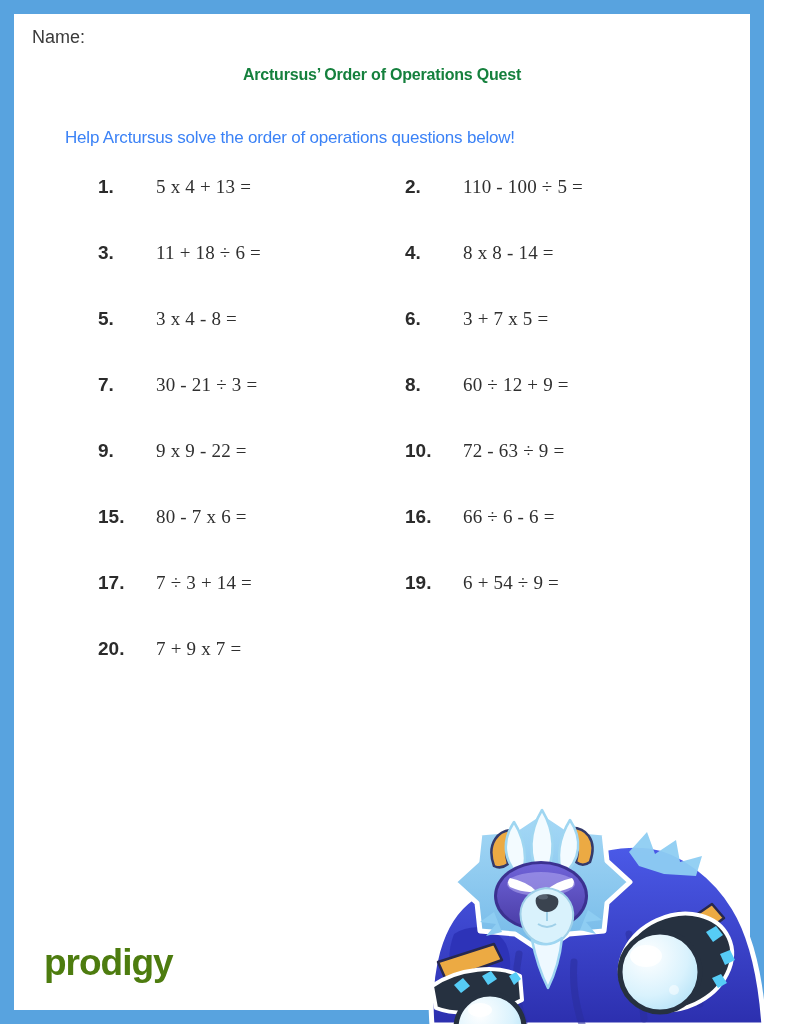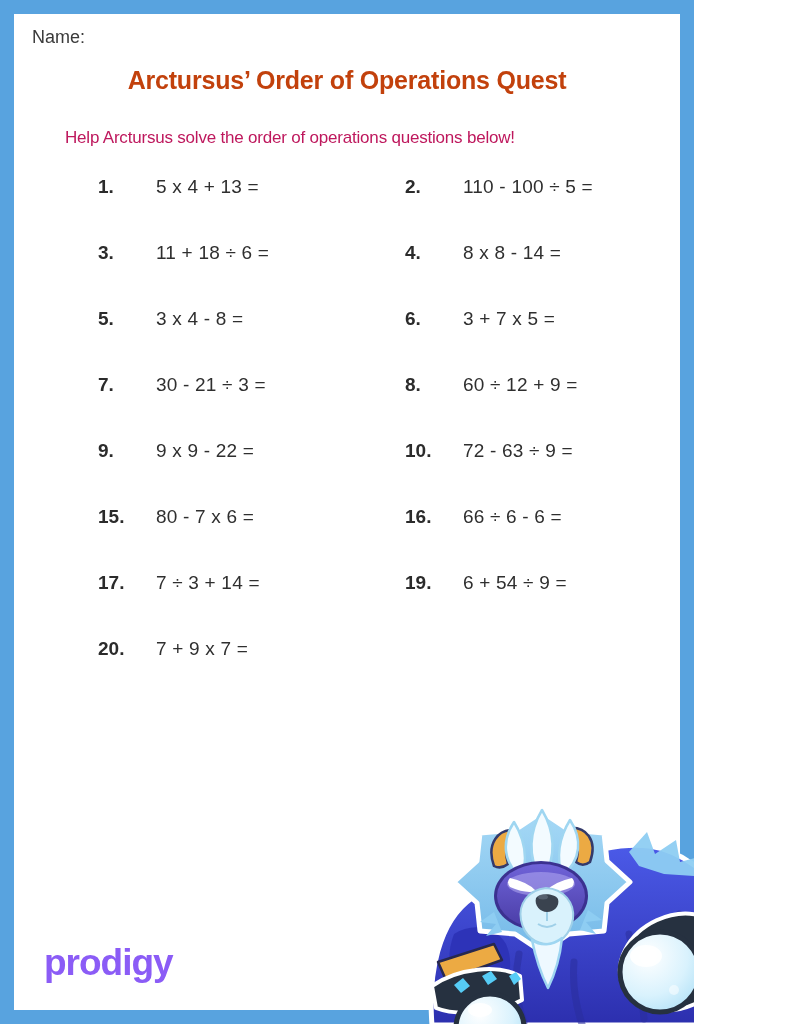--- a/index.html
+++ b/index.html
@@ -1,58 +1,58 @@
 <!DOCTYPE html>
 <html><head>
 <meta charset="utf-8">
 <style>
   * { margin:0; padding:0; box-sizing:border-box; }
   html,body { background:#ffffff; }
   .page {
     position:relative;
-    width:694px; height:1024px;
+    width:764px; height:1024px;
     background:#ffffff;
     overflow:hidden;
     font-family:"Liberation Sans", sans-serif;
     color:#2e2e2e;
   }
   .frame {
     position:absolute; inset:0;
     border:14px solid #58a3df;
     z-index:4; pointer-events:none;
   }
   .name-label {
     position:absolute; left:32px; top:27px;
     font-size:18px; color:#3a3a3a; z-index:2;
   }
   .title {
     position:absolute; left:0; right:0; top:66px;
     text-align:center;
-    font-size:25px; font-weight:700; color:#c2410c;
+    font-size:16px; font-weight:700; color:#15803d;
     letter-spacing:-0.2px; z-index:2;
   }
   .instructions {
     position:absolute; left:65px; top:128px;
-    font-size:17px; color:#be185d;
+    font-size:17px; color:#3b82f6;
     letter-spacing:-0.2px; z-index:2;
   }
   .questions {
     position:absolute; left:98px; top:176px; width:640px;
     display:grid;
     grid-template-columns:307px auto;
     grid-auto-rows:66px;
     z-index:2;
   }
   .q { display:flex; align-items:flex-start; font-size:19px; }
   .qnum { width:58px; font-weight:700; color:#2b2b2b; flex:0 0 auto; }
-  .qexp { color:#2f2f2f; letter-spacing:0.2px; white-space:nowrap; }
+  .qexp { color:#2f2f2f; letter-spacing:0.2px; white-space:nowrap;font-family:Liberation Serif, serif; }
   .logo {
     position:absolute; left:44px; top:942px;
     font-size:37px; font-weight:700;
-    color:#8b5cf6; letter-spacing:-1px;
+    color:#4d7c0f; letter-spacing:-1px;
     z-index:5;
   }
   .character {
     position:absolute; left:424px; bottom:0;
     width:360px; height:220px;
     z-index:5;
   }
 </style>
 </head>
 <body>

